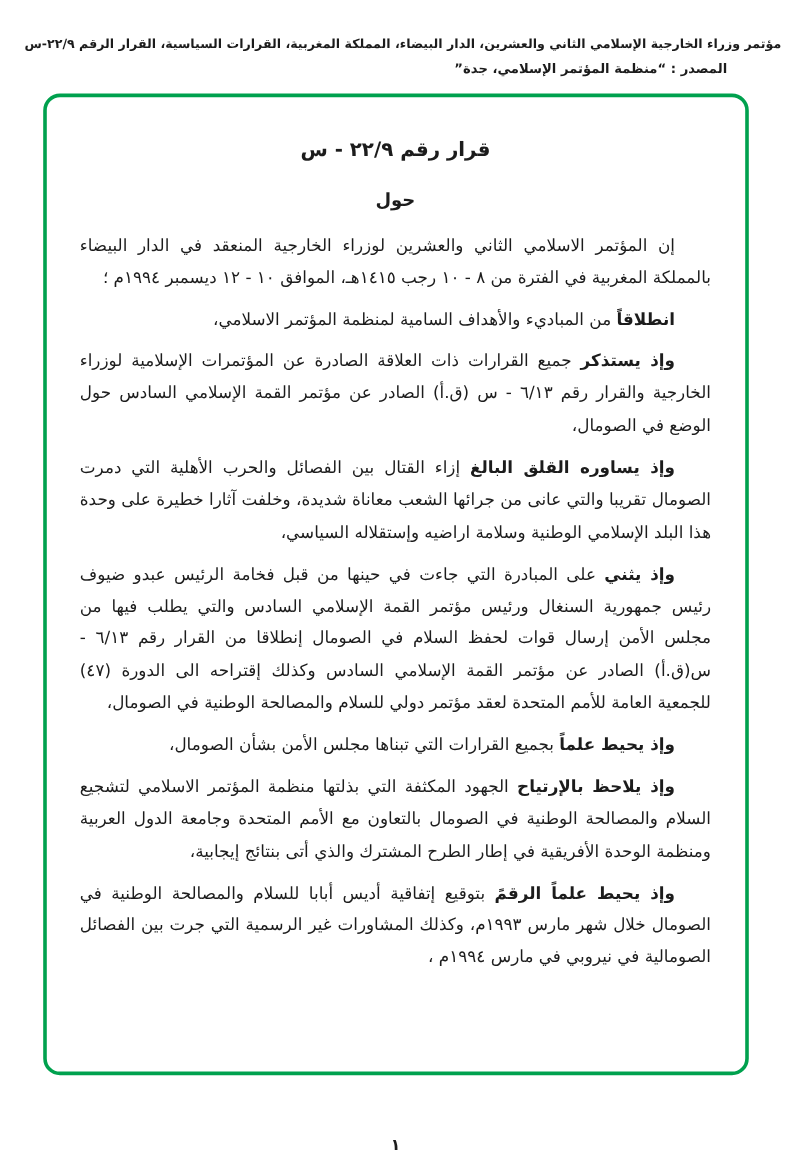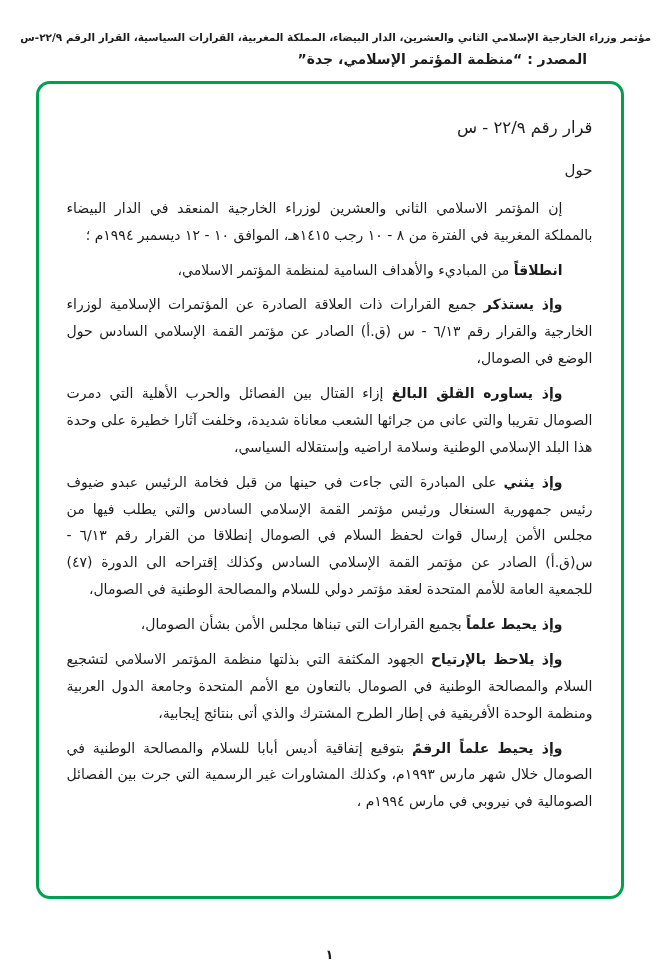--- a/index.html
+++ b/index.html
@@ -25,39 +25,40 @@
     padding:30px 8px 0 8px;
     text-align:right;
   }
   .hdr-line1{
     font-size:10.5px;
     font-weight:700;
     line-height:1.5;
     white-space:nowrap;
   }
   .hdr-line2{
-    font-size:14px;
+    font-size:11px;
     font-weight:700;
     margin-top:5px;
     margin-left:0;
     padding-left:0;
-    margin-right:64px;
+    margin-right:45px;
   }
   .box{
     width:588px;
     height:818px;
     margin:14px auto 0 auto;
     border:3px solid var(--green);
     border-radius:14px;
     padding:22px 28px 10px 28px;
     overflow:hidden;
     background:#ffffff;
   }
   .title{
-    font-weight:400;
+    text-align:center;
+    font-weight:700;
     margin-bottom:16px;
   }
   .title .t{
     font-size:16.5px;
     margin:12px 0;
   }
   .title .t-small{font-size:15px;margin-top:24px;}
   .bodytext p{
     font-size:14px;
     line-height:1.92;

